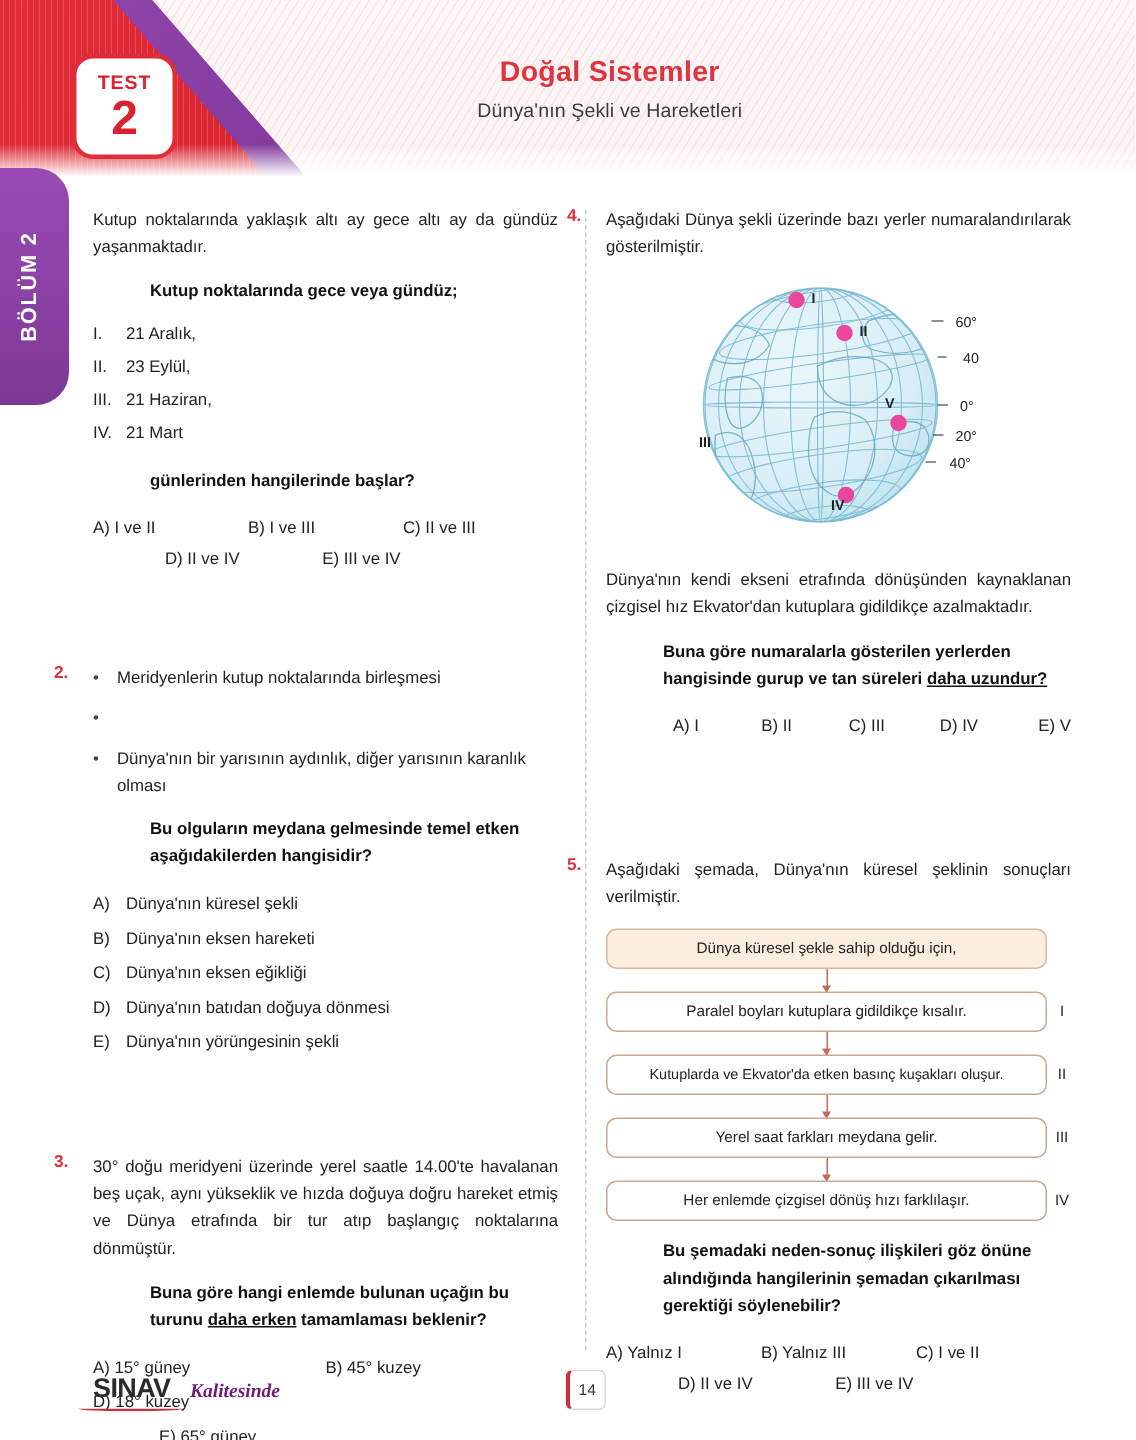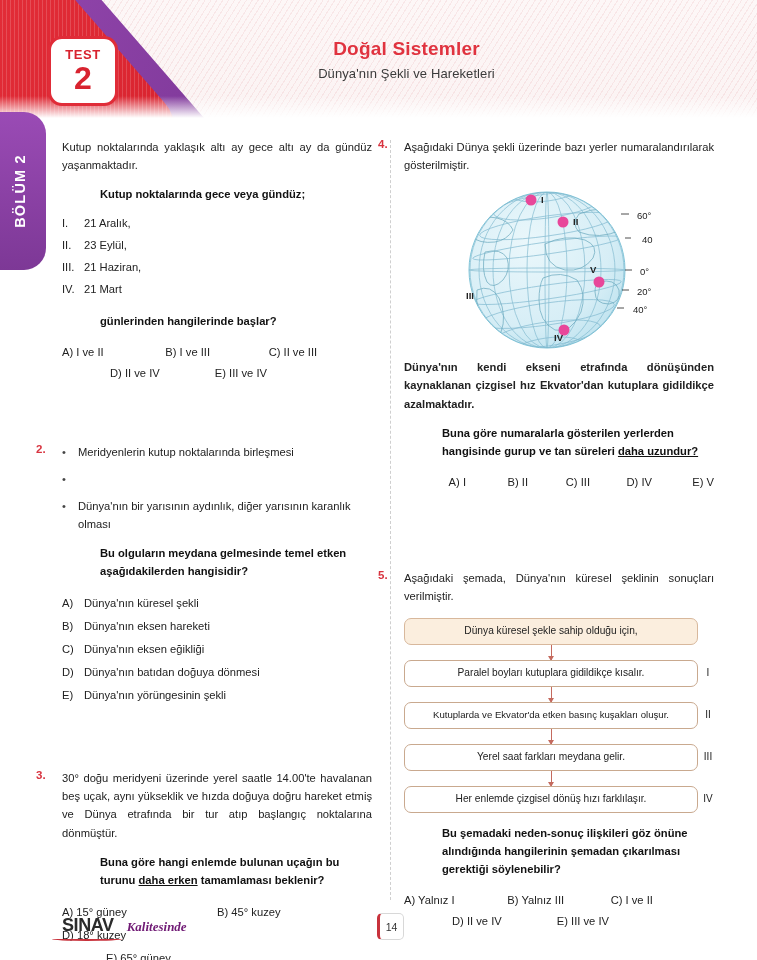--- a/index.html
+++ b/index.html
@@ -404,21 +404,21 @@
           <div class="globe-lbl" style="left:62px; top:102px;">III</div>
           <div class="globe-lbl" style="left:150px; top:144px;">IV</div>
           <div class="globe-lbl" style="left:186px; top:76px;">V</div>
           <div class="globe-deg" style="left:233px; top:22px;">60°</div>
           <div class="globe-deg" style="left:238px; top:46px;">40</div>
           <div class="globe-deg" style="left:236px; top:78px;">0°</div>
           <div class="globe-deg" style="left:233px; top:98px;">20°</div>
           <div class="globe-deg" style="left:229px; top:116px;">40°</div>
         </div>
 
-        <div class="q-stem" style="margin-top:2px;font-weight:bold;">Dünya'nın kendi ekseni etrafında dönüşünden kaynaklanan çizgisel hız Ekvator'dan kutuplara gidildikçe azalmaktadır.</div>
+        <div class="q-stem" style="margin-top:22px;">Dünya'nın kendi ekseni etrafında dönüşünden kaynaklanan çizgisel hız Ekvator'dan kutuplara gidildikçe azalmaktadır.</div>
         <div class="q-bold">
           <span>Buna göre numaralarla gösterilen yerlerden hangisinde gurup ve tan süreleri </span><span class="ul">daha uzundur?</span>
         </div>
         <div class="opts">
           <div class="opts-5">
             <div>A) I</div>
             <div>B) II</div>
             <div>C) III</div>
             <div>D) IV</div>
             <div>E) V</div>

